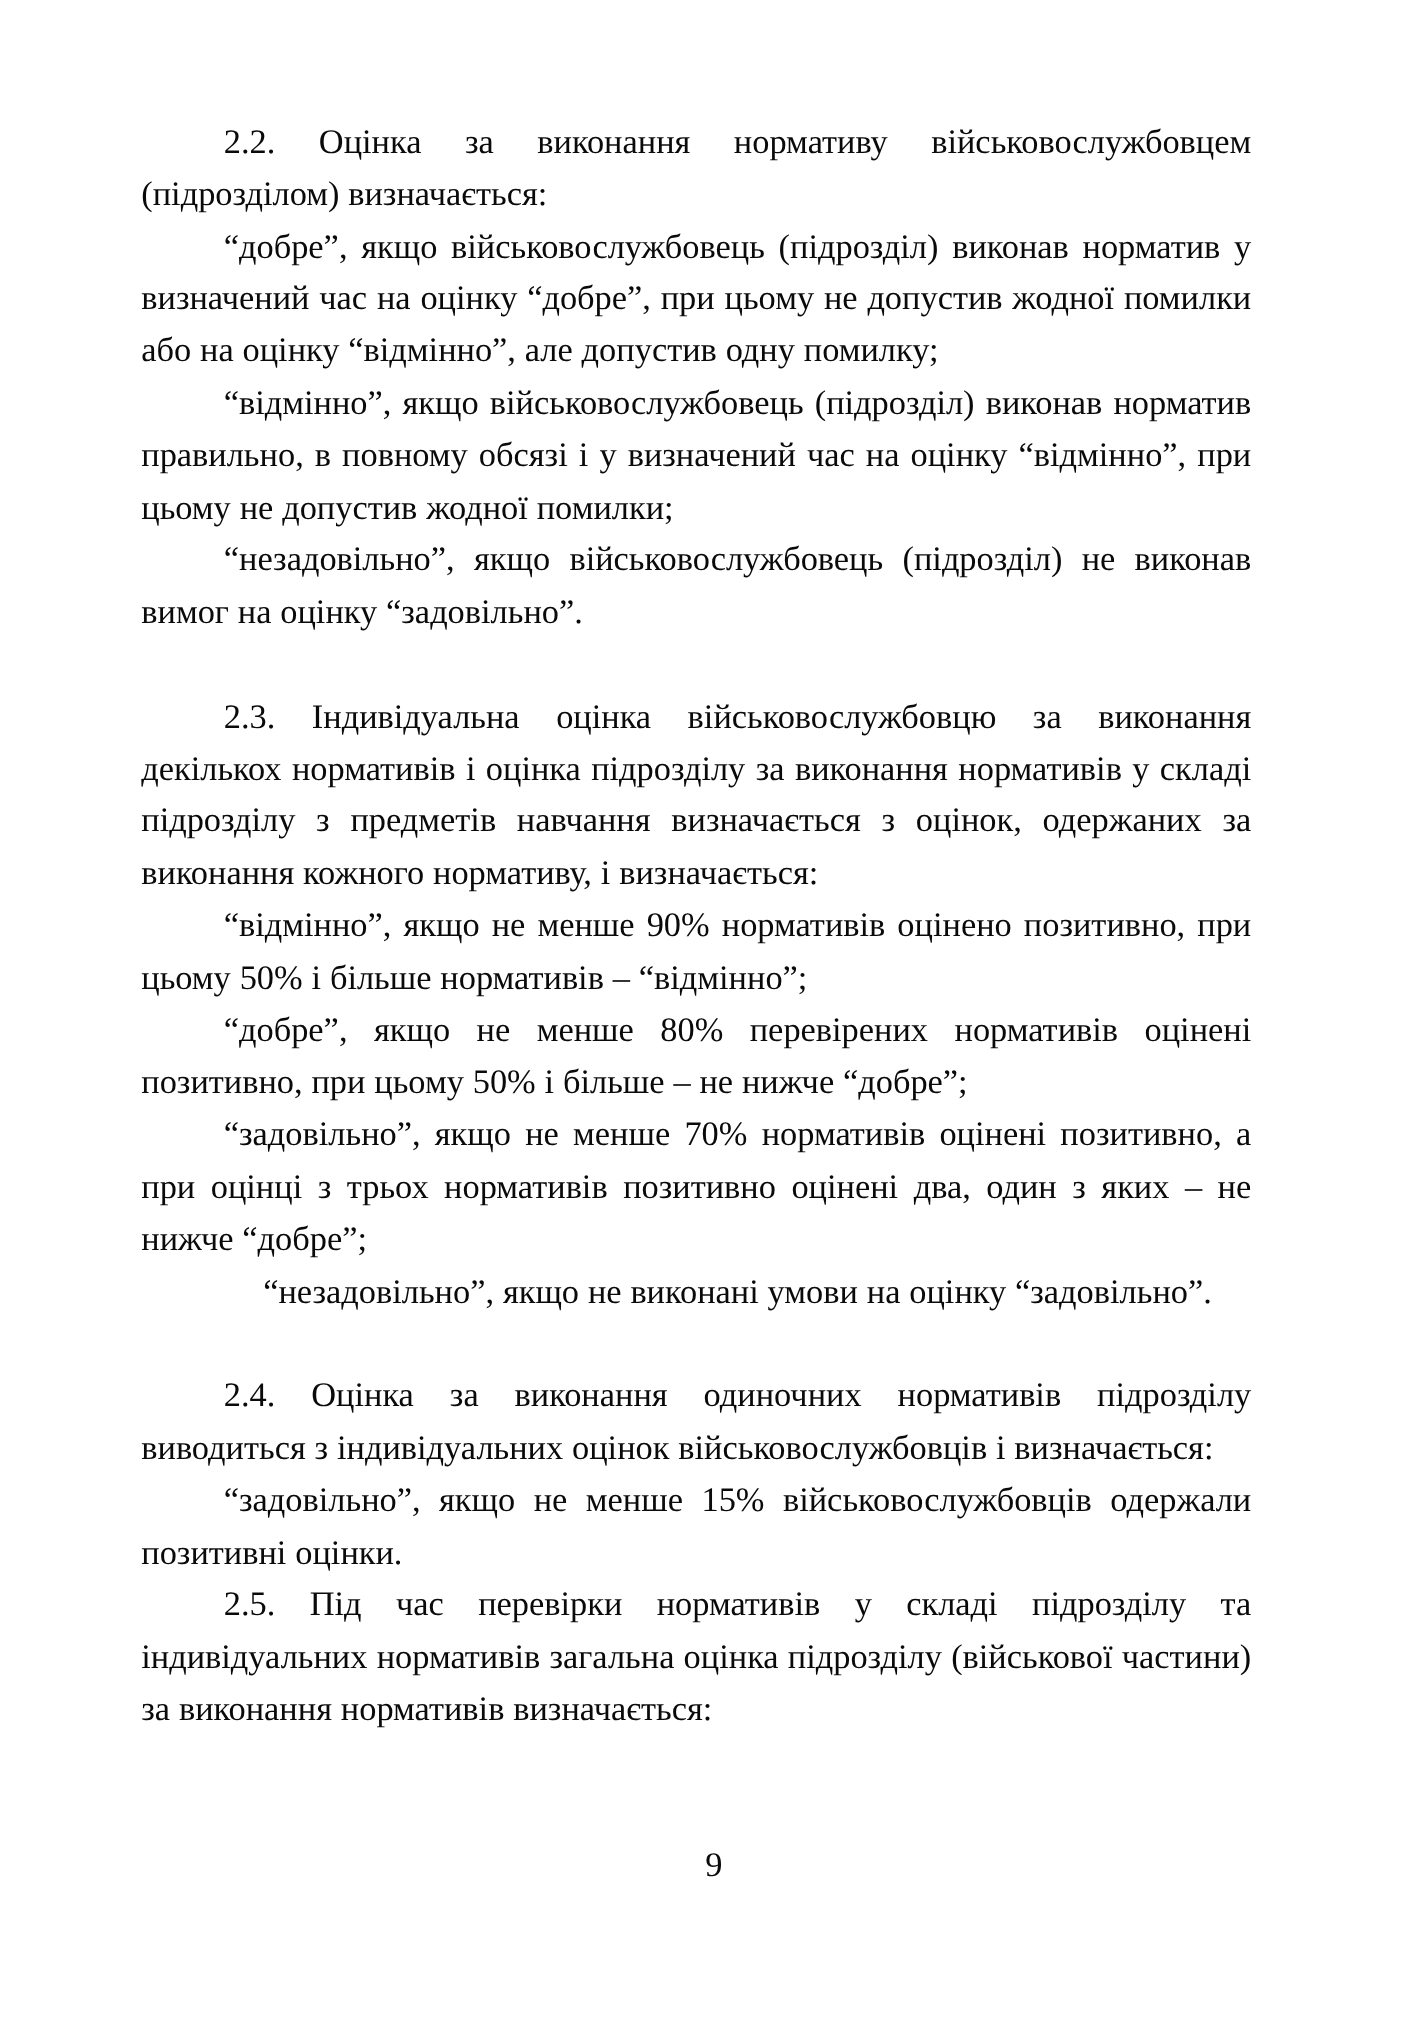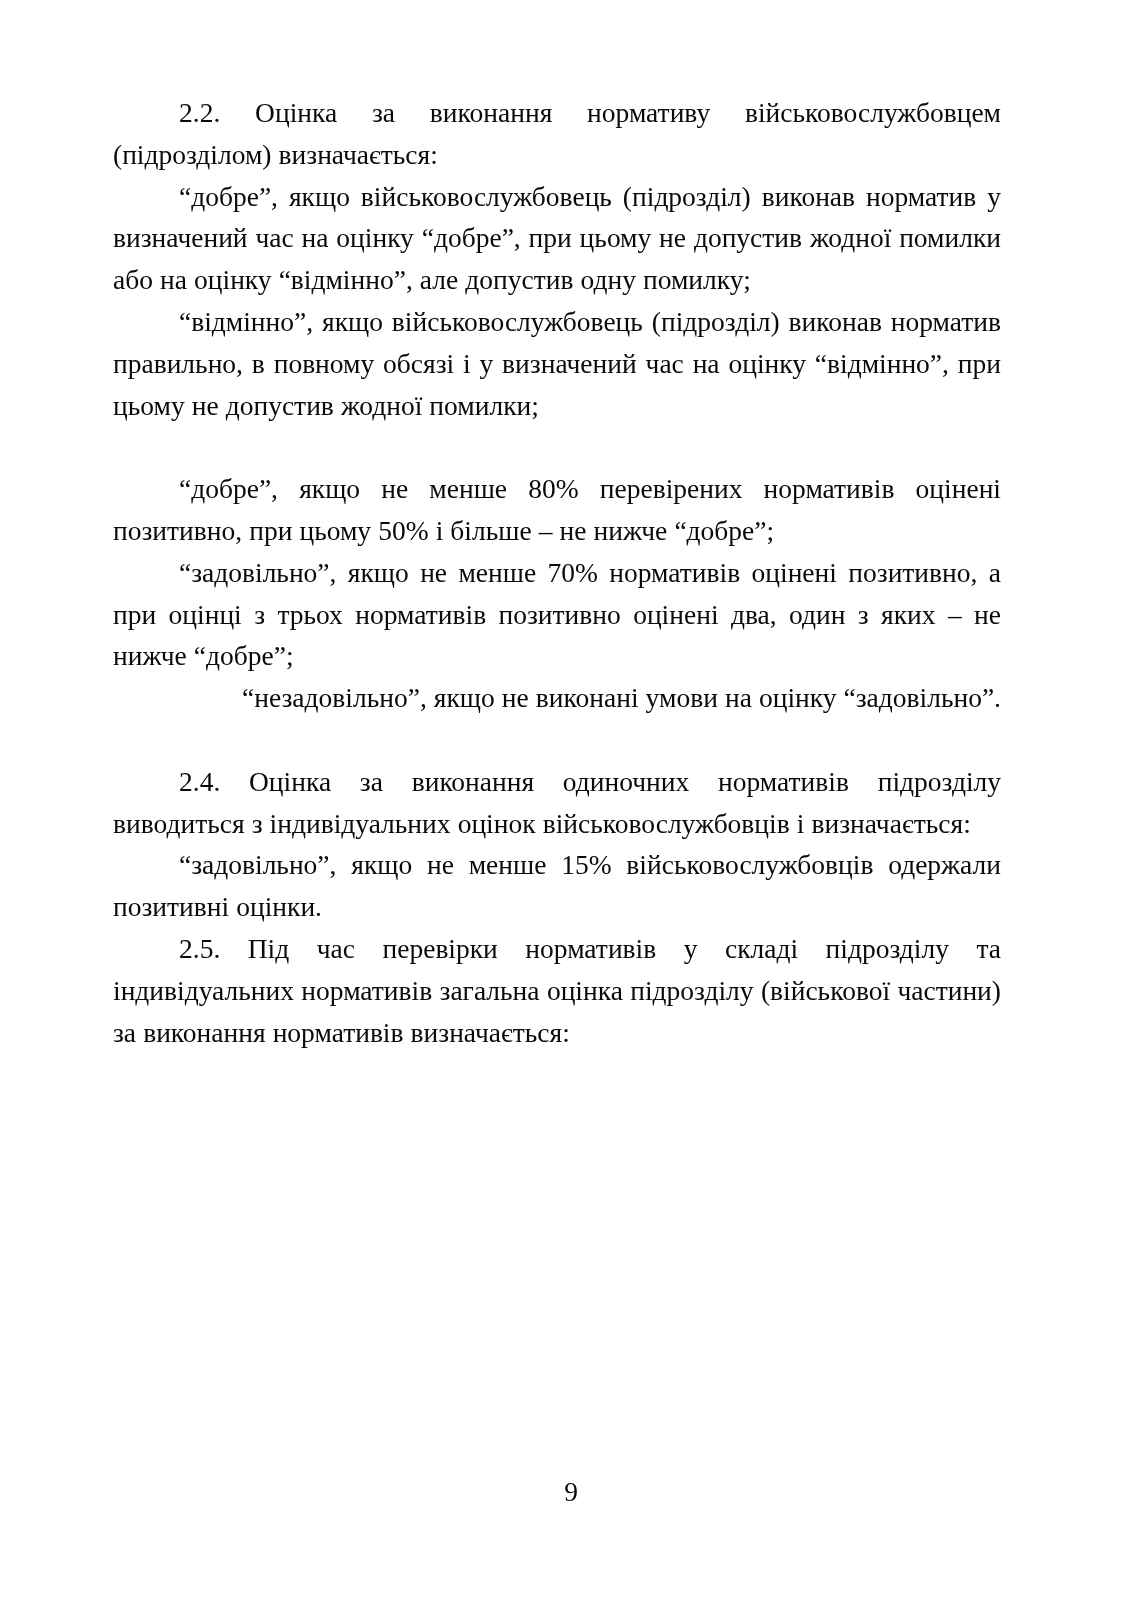--- a/index.html
+++ b/index.html
@@ -32,21 +32,21 @@
     padding: 0;
     font-size: 27.5px;
     line-height: 41.8px;
     text-align: justify;
     text-justify: inter-word;
     text-indent: 66px;
     hyphens: none;
     word-spacing: 0.2px;
   }
   p.para.flush {
-    text-align: right;
+    text-align: center;
   }
   .spacer {
     height: 41.8px;
   }
   #page-number {
     position: absolute;
     left: 0;
     right: 0;
     top: 1476px;
     text-align: center;
@@ -61,24 +61,27 @@
 
   <div id="content">
 
     <p class="para">2.2. Оцінка за виконання нормативу військовослужбовцем (підрозділом) визначається:</p>
 
     <p class="para">“добре”, якщо військовослужбовець (підрозділ) виконав норматив у визначений час на оцінку “добре”, при цьому не допустив жодної помилки або на оцінку “відмінно”, але допустив одну помилку;</p>
 
     <p class="para">“відмінно”, якщо військовослужбовець (підрозділ) виконав норматив правильно, в повному обсязі і у визначений час на оцінку “відмінно”, при цьому не допустив жодної помилки;</p>
 
 
+    <p class="para">“незадовільно”, якщо військовослужбовець (підрозділ) не виконав вимог на оцінку “задовільно”.</p>
 
     <div class="spacer"></div>
 
+    <p class="para">2.3. Індивідуальна оцінка військовослужбовцю за виконання декількох нормативів і оцінка підрозділу за виконання нормативів у складі підрозділу з предметів навчання визначається з оцінок, одержаних за виконання кожного нормативу, і визначається:</p>
 
+    <p class="para">“відмінно”, якщо не менше 90% нормативів оцінено позитивно, при цьому 50% і більше нормативів – “відмінно”;</p>
 
     <p class="para">“добре”, якщо не менше 80% перевірених нормативів оцінені позитивно, при цьому 50% і більше – не нижче “добре”;</p>
 
     <p class="para">“задовільно”, якщо не менше 70% нормативів оцінені позитивно, а при оцінці з трьох нормативів позитивно оцінені два, один з яких – не нижче “добре”;</p>
 
     <p class="para flush">“незадовільно”, якщо не виконані умови на оцінку “задовільно”.</p>
 
     <div class="spacer"></div>
 
     <p class="para">2.4. Оцінка за виконання одиночних нормативів підрозділу виводиться з індивідуальних оцінок військовослужбовців і визначається:</p>

